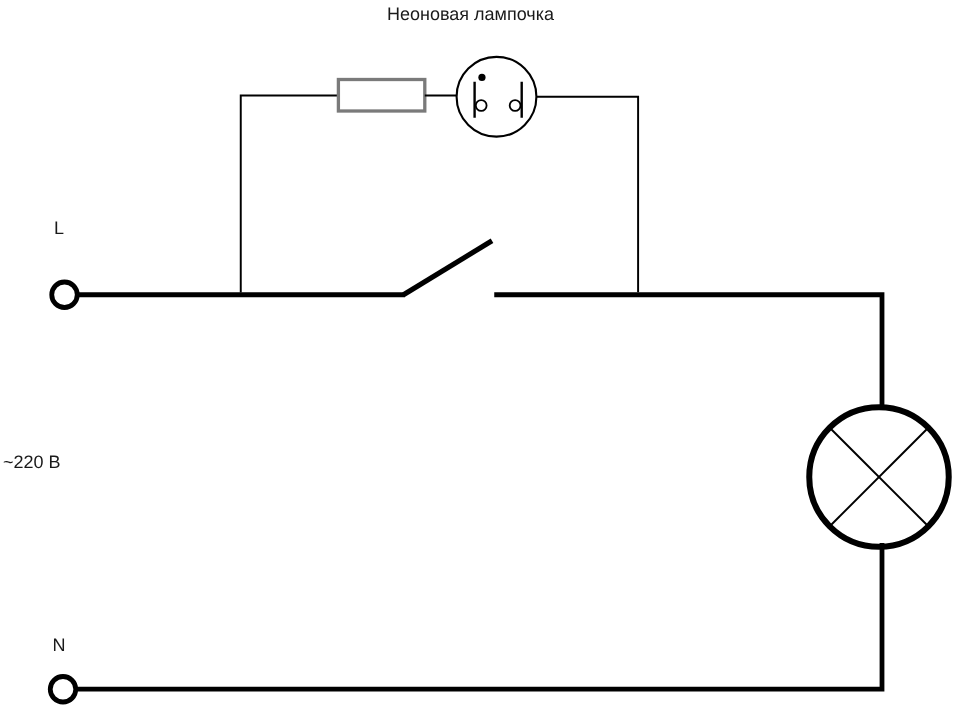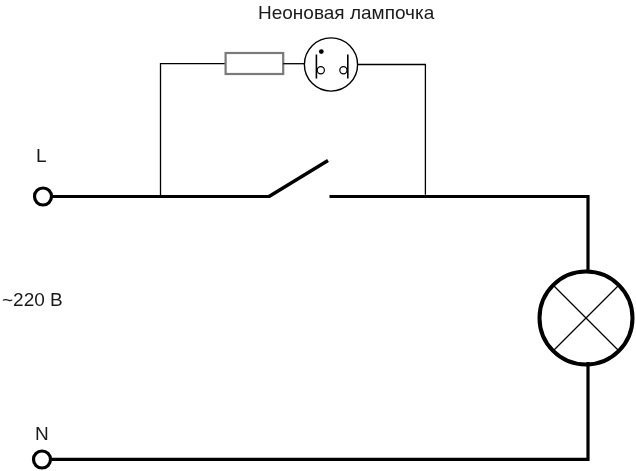--- a/index.html
+++ b/index.html
@@ -13,21 +13,21 @@
     font-family: "Liberation Sans", sans-serif;
     color: #1a1a1a;
     overflow: hidden;
   }
   #circuit-svg {
     position: absolute;
     left: 0; top: 0;
   }
   .label {
     position: absolute;
-    font-size: 19px;
+    font-size: 12px;
     line-height: 1.1;
     white-space: nowrap;
     color: #1a1a1a;
     user-select: none;
   }
 </style>
 </head>
 <body>
 
 <div id="canvas">
@@ -72,17 +72,17 @@
 
       <path d="M 357.6 64.5 H 425.4 V 194.8"></path>
     </g>
   </svg>
 
   <div class="label" style="left:258px; top:3px;">Неоновая лампочка</div>
 
 
   <div class="label" style="left:36px; top:146px;">L</div>
 
-  <div class="label" style="left:2px; top:290px;">~220 В</div>
+  <div class="label" style="left:2px; top:302px;">~220 В</div>
 
   <div class="label" style="left:35px; top:424px;">N</div>
 
 </div>
 
 </body></html>

